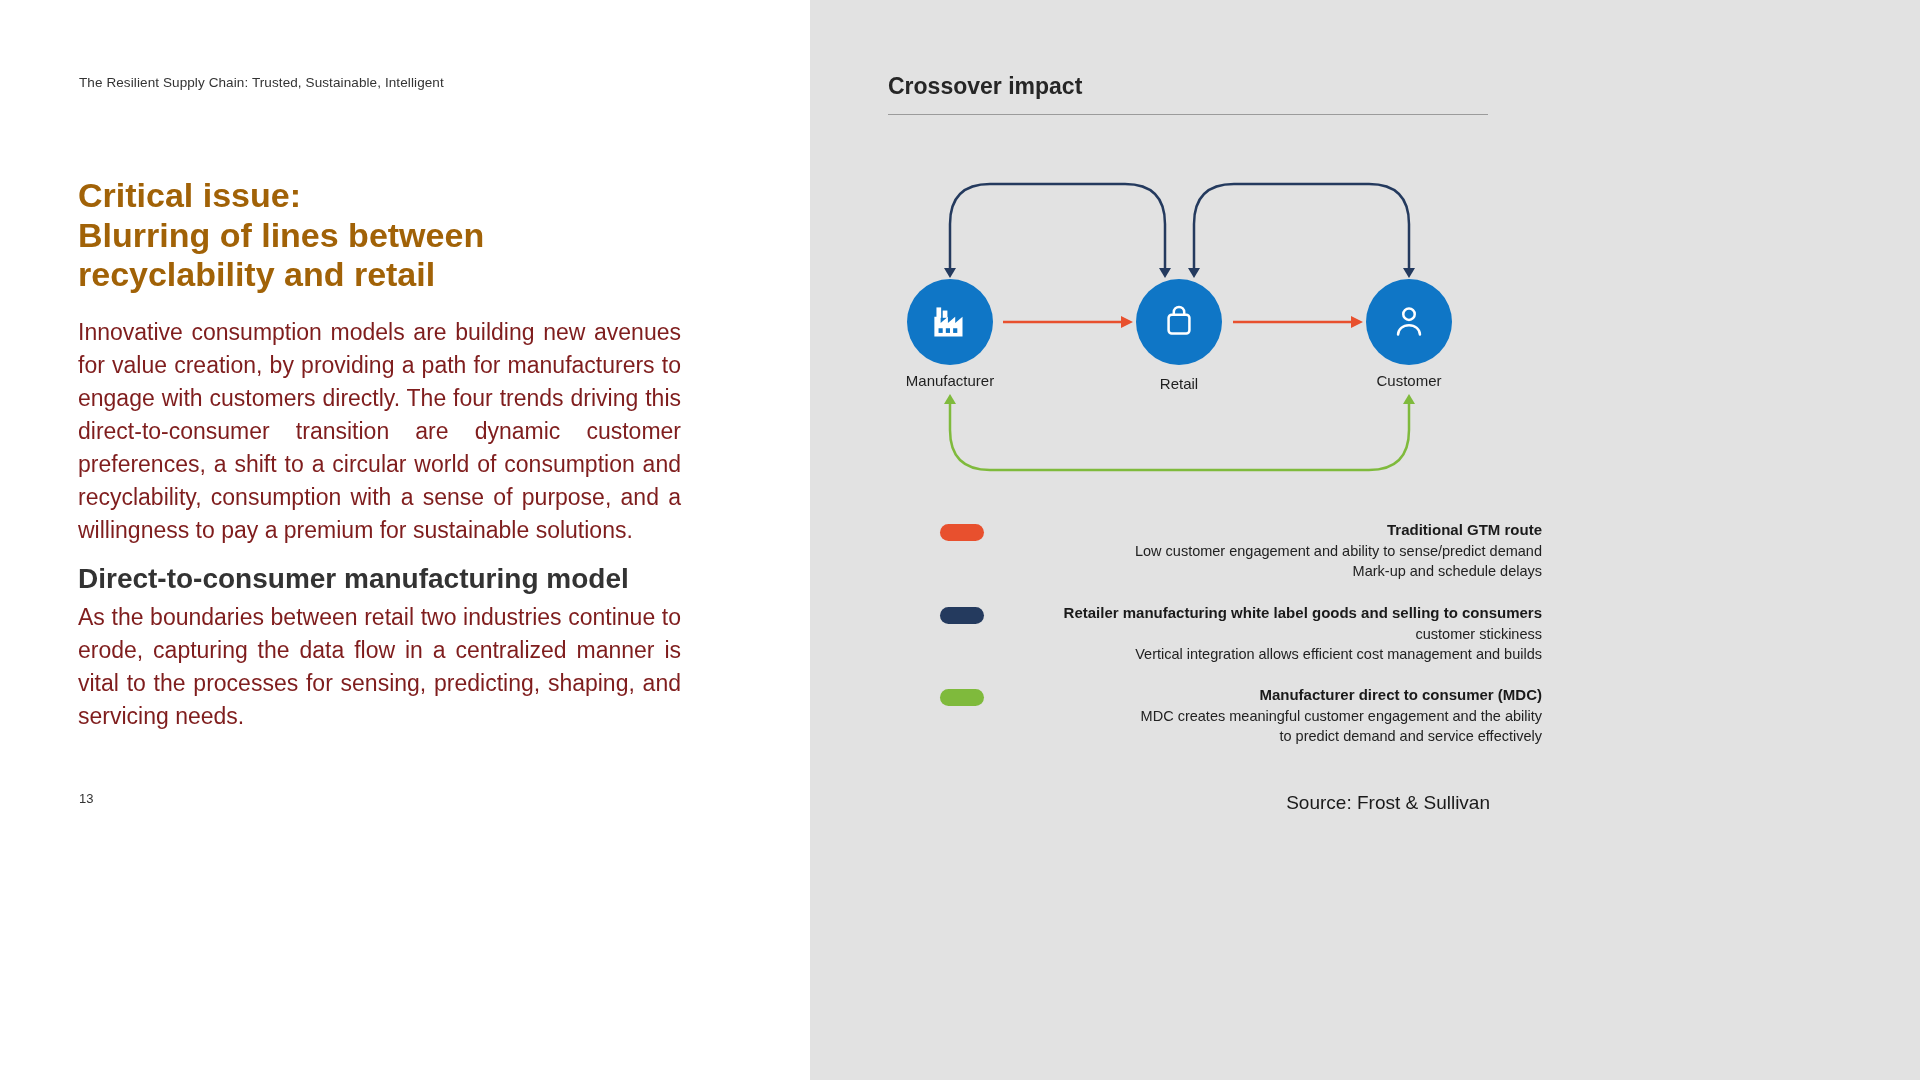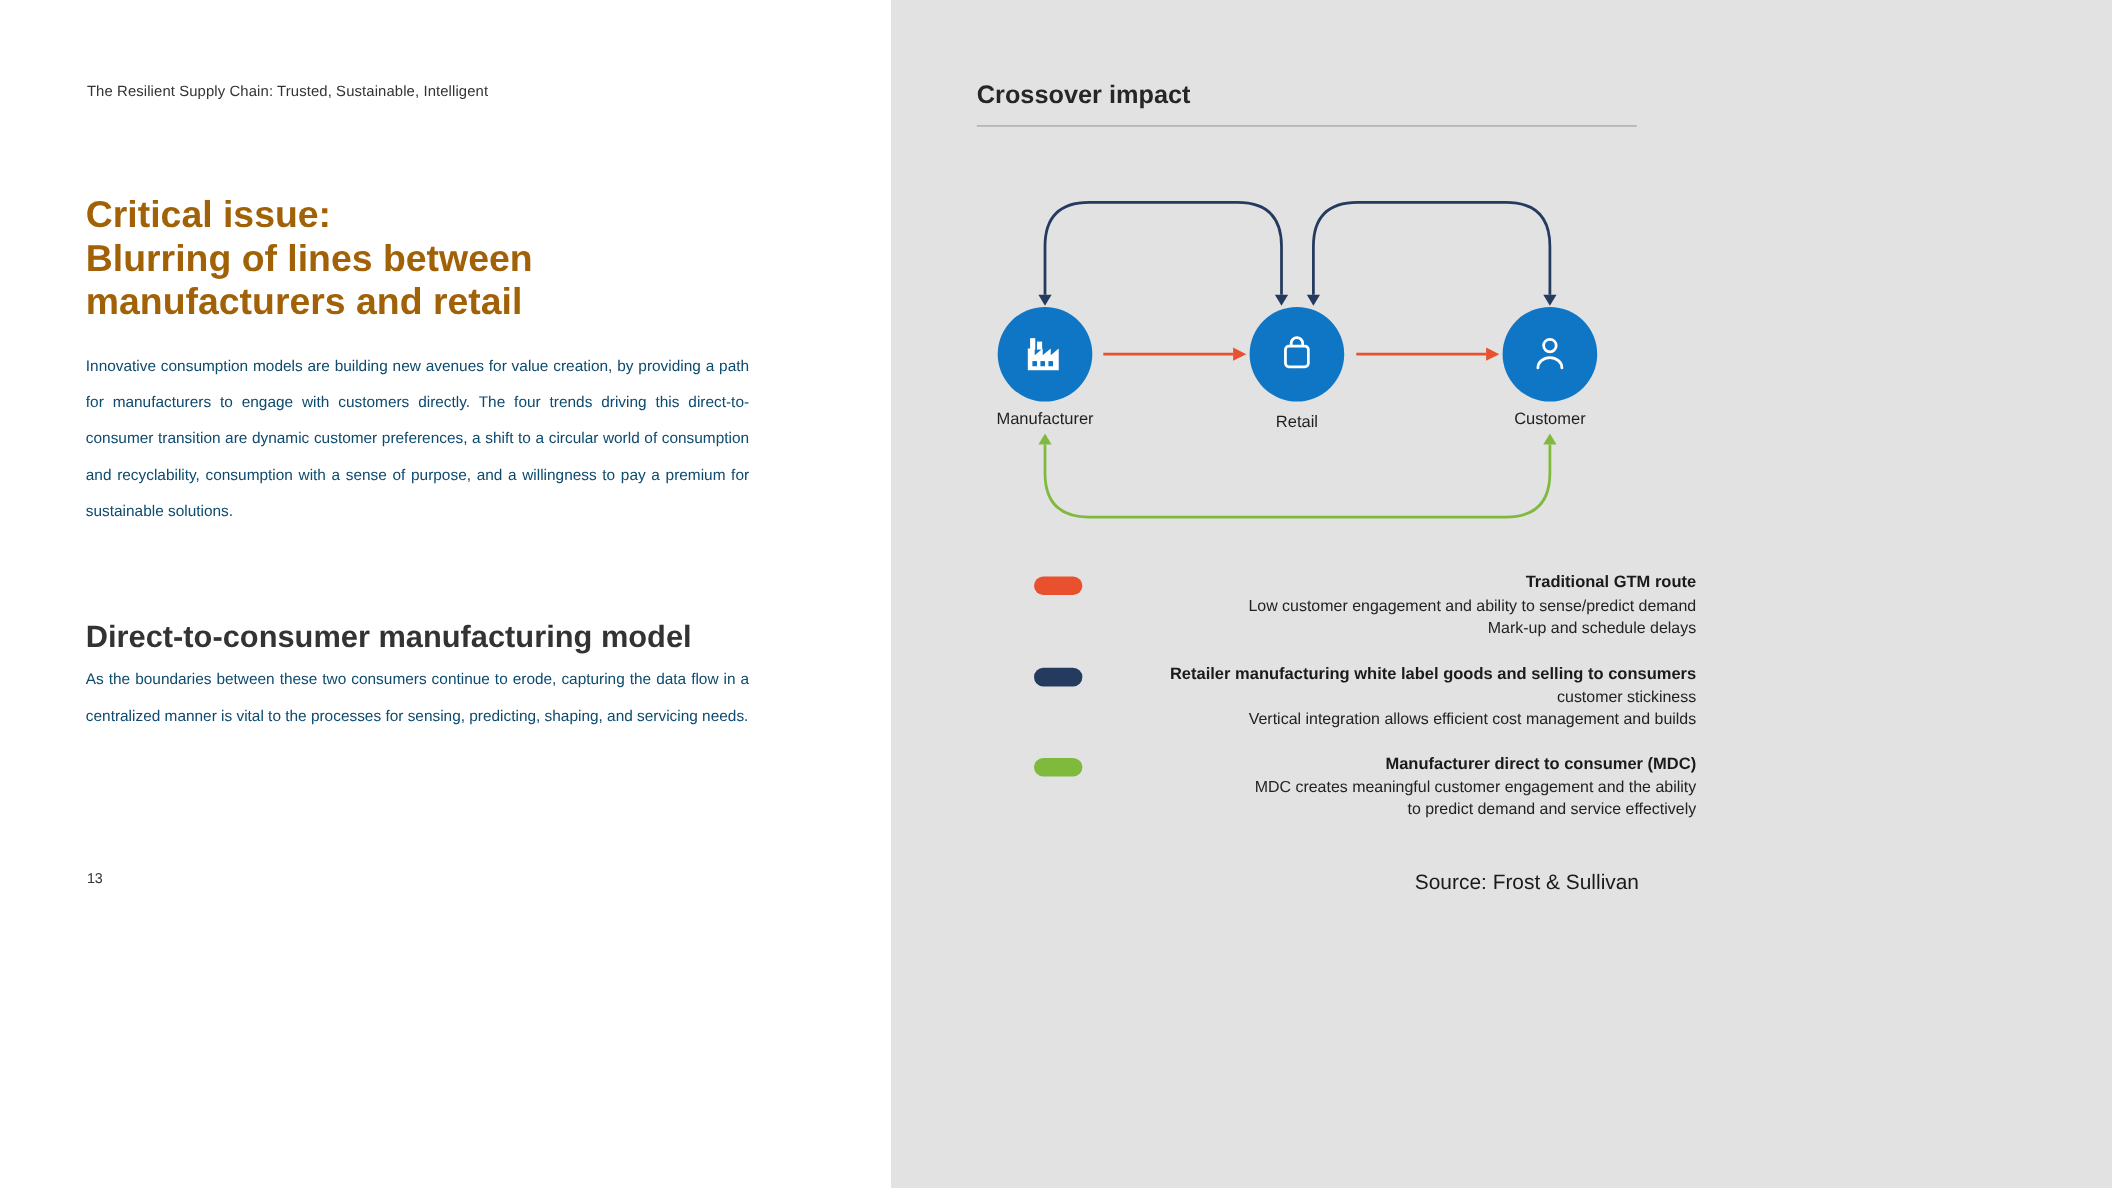--- a/index.html
+++ b/index.html
@@ -8,21 +8,21 @@
     position:relative;
     background:#ffffff;
     font-family:"Liberation Sans", sans-serif;
     overflow:hidden;
   }
 
   
   .left-page { position:absolute; left:0; top:0; width:810px; height:1080px; background:#ffffff; }
   .running-header { position:absolute; left:79px; top:75px; font-size:13.5px; color:#333333; letter-spacing:0.1px; }
   .heading { position:absolute; left:78px; top:176px; font-size:34px; line-height:39.5px; font-weight:600; color:#a16207; }
-  .body-text { position:absolute; left:78px; width:603px; font-size:14px; line-height:33px; color:#0c4a6e; text-align:justify; }
+  .body-text { position:absolute; left:78px; width:603px; font-size:23px; line-height:33px; color:#7f1d1d; text-align:justify; }
   .p1 { top:316px; }
   .p2 { top:601px; }
   .subheading { position:absolute; left:78px; top:563px; font-size:28px; font-weight:700; color:#333333; }
   .page-number { position:absolute; left:79px; top:791px; font-size:13px; color:#333333; }
 
   
   .right-page { position:absolute; left:810px; top:0; width:1110px; height:1080px; background:#e2e2e2; }
   .rp-title { position:absolute; left:78px; top:73px; font-size:23px; font-weight:700; color:#262626; }
   .rp-rule { position:absolute; left:78px; top:114px; width:600px; height:1px; background:#9b9b9b; }
 
@@ -55,28 +55,28 @@
 </style>
 </head>
 <body>
 
 <div class="left-page">
   <div class="running-header">The Resilient Supply Chain: Trusted, Sustainable, Intelligent</div>
 
   <div class="heading">
     <div>Critical issue:</div>
     <div>Blurring of lines between</div>
-    <div>manufacturers and retail</div>
+    <div>recyclability and retail</div>
   </div>
 
   <div class="body-text p1">Innovative consumption models are building new avenues for value creation, by providing a path for manufacturers to engage with customers directly. The four trends driving this direct-to-consumer transition are dynamic customer preferences, a shift to a circular world of consumption and recyclability, consumption with a sense of purpose, and a willingness to pay a premium for sustainable solutions.</div>
 
   <div class="subheading">Direct-to-consumer manufacturing model</div>
 
-  <div class="body-text p2">As the boundaries between these two consumers continue to erode, capturing the data flow in a centralized manner is vital to the processes for sensing, predicting, shaping, and servicing needs.</div>
+  <div class="body-text p2">As the boundaries between retail two industries continue to erode, capturing the data flow in a centralized manner is vital to the processes for sensing, predicting, shaping, and servicing needs.</div>
 
   <div class="page-number">13</div>
 </div>
 
 <div class="right-page">
   <div class="rp-title">Crossover impact</div>
   <div class="rp-rule"></div>
 
   <svg class="flows-svg" viewBox="0 0 1110 1080" xmlns="http://www.w3.org/2000/svg">
 

